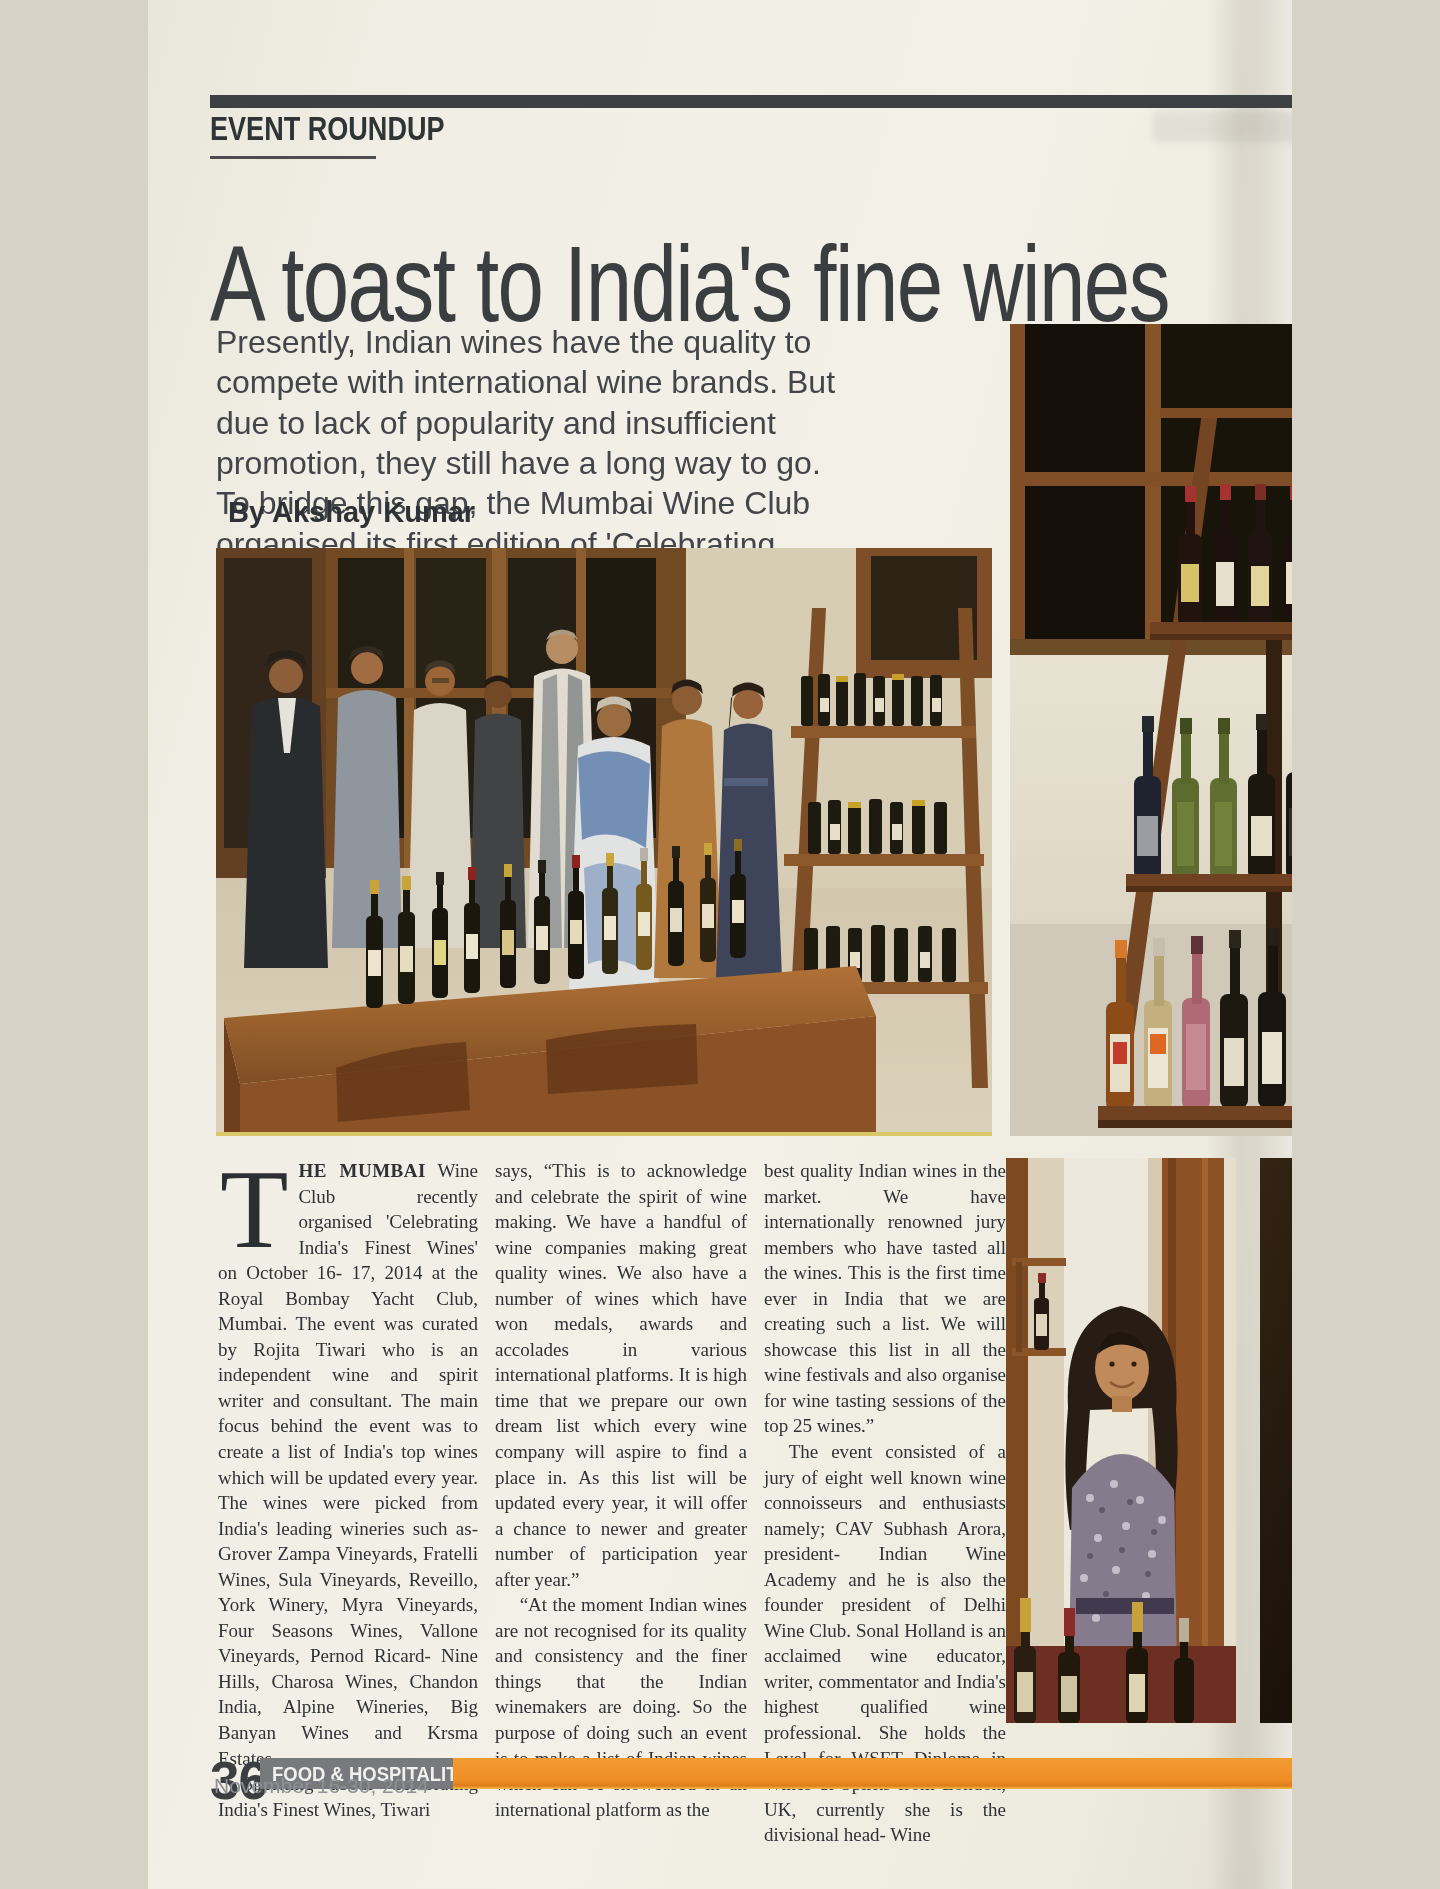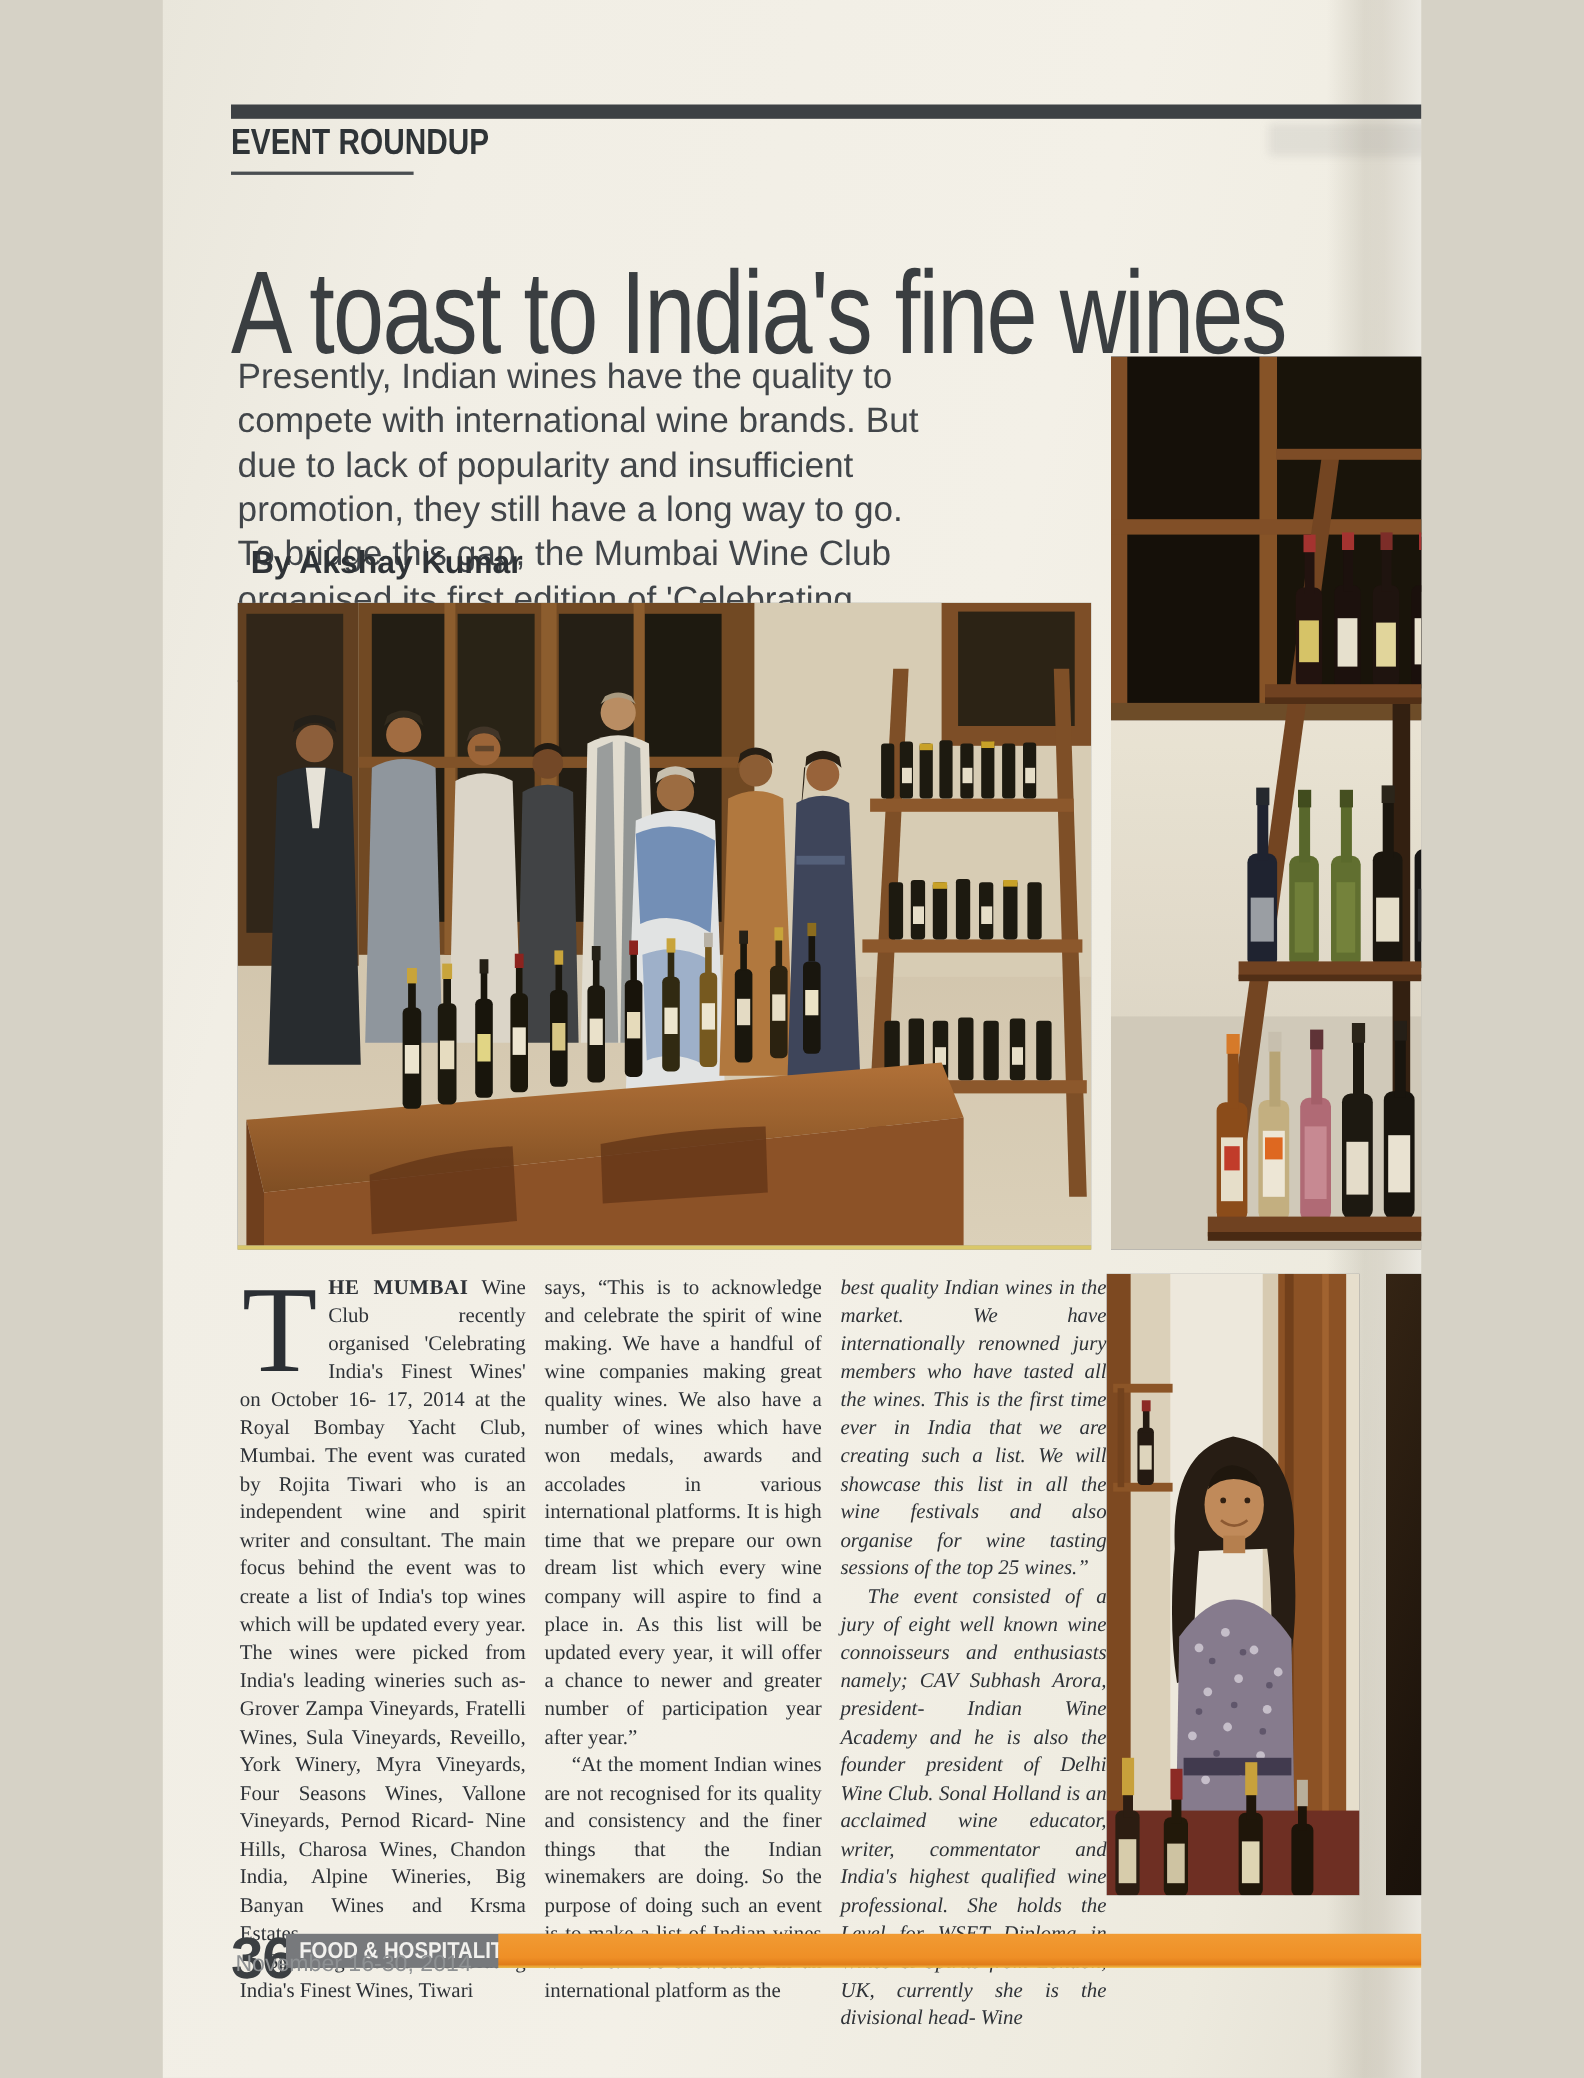--- a/index.html
+++ b/index.html
@@ -32,21 +32,21 @@
   .photo{position:absolute;overflow:hidden;background:#888;}
   .photo svg{display:block;}
   #group-photo{left:68px;top:548px;width:776px;height:588px;border-bottom:4px solid #d9c769;}
   #rack-photo{left:862px;top:324px;width:492px;height:812px;}
   #woman-photo{left:858px;top:1158px;width:230px;height:565px;}
   #glass-photo{left:1112px;top:1158px;width:224px;height:565px;}
 
   
   .columns{position:absolute;left:70px;top:1158px;width:788px;display:flex;gap:17px;}
   .col{font-family:"Liberation Serif",serif;font-size:19px;line-height:1.345;color:#2e3237;text-align:justify;}
-  .col1{width:260px;}.col2{width:252px;}.col3{width:242px;font-style:italic;}
+  .col1{width:260px;}.col2{width:252px;}.col3{width:242px;}
   .col p{margin:0;}
   .col p.indent{text-indent:1.3em;}
   .dropcap{float:left;font-family:"Liberation Serif",serif;font-size:112px;line-height:.82;
       padding:6px 10px 0 2px;color:#2b2f34;font-weight:400;}
   b.lead{letter-spacing:.5px;}
 
   
   .pagenum{position:absolute;left:62px;top:1750px;font-size:53px;font-weight:bold;color:#3b3f42;letter-spacing:-1px;}
   .pub-badge{position:absolute;left:112px;top:1758px;height:31px;background:#77797c;color:#f2f1ee;
       font-weight:bold;font-size:21px;line-height:31px;padding:0 12px;white-space:nowrap;}

